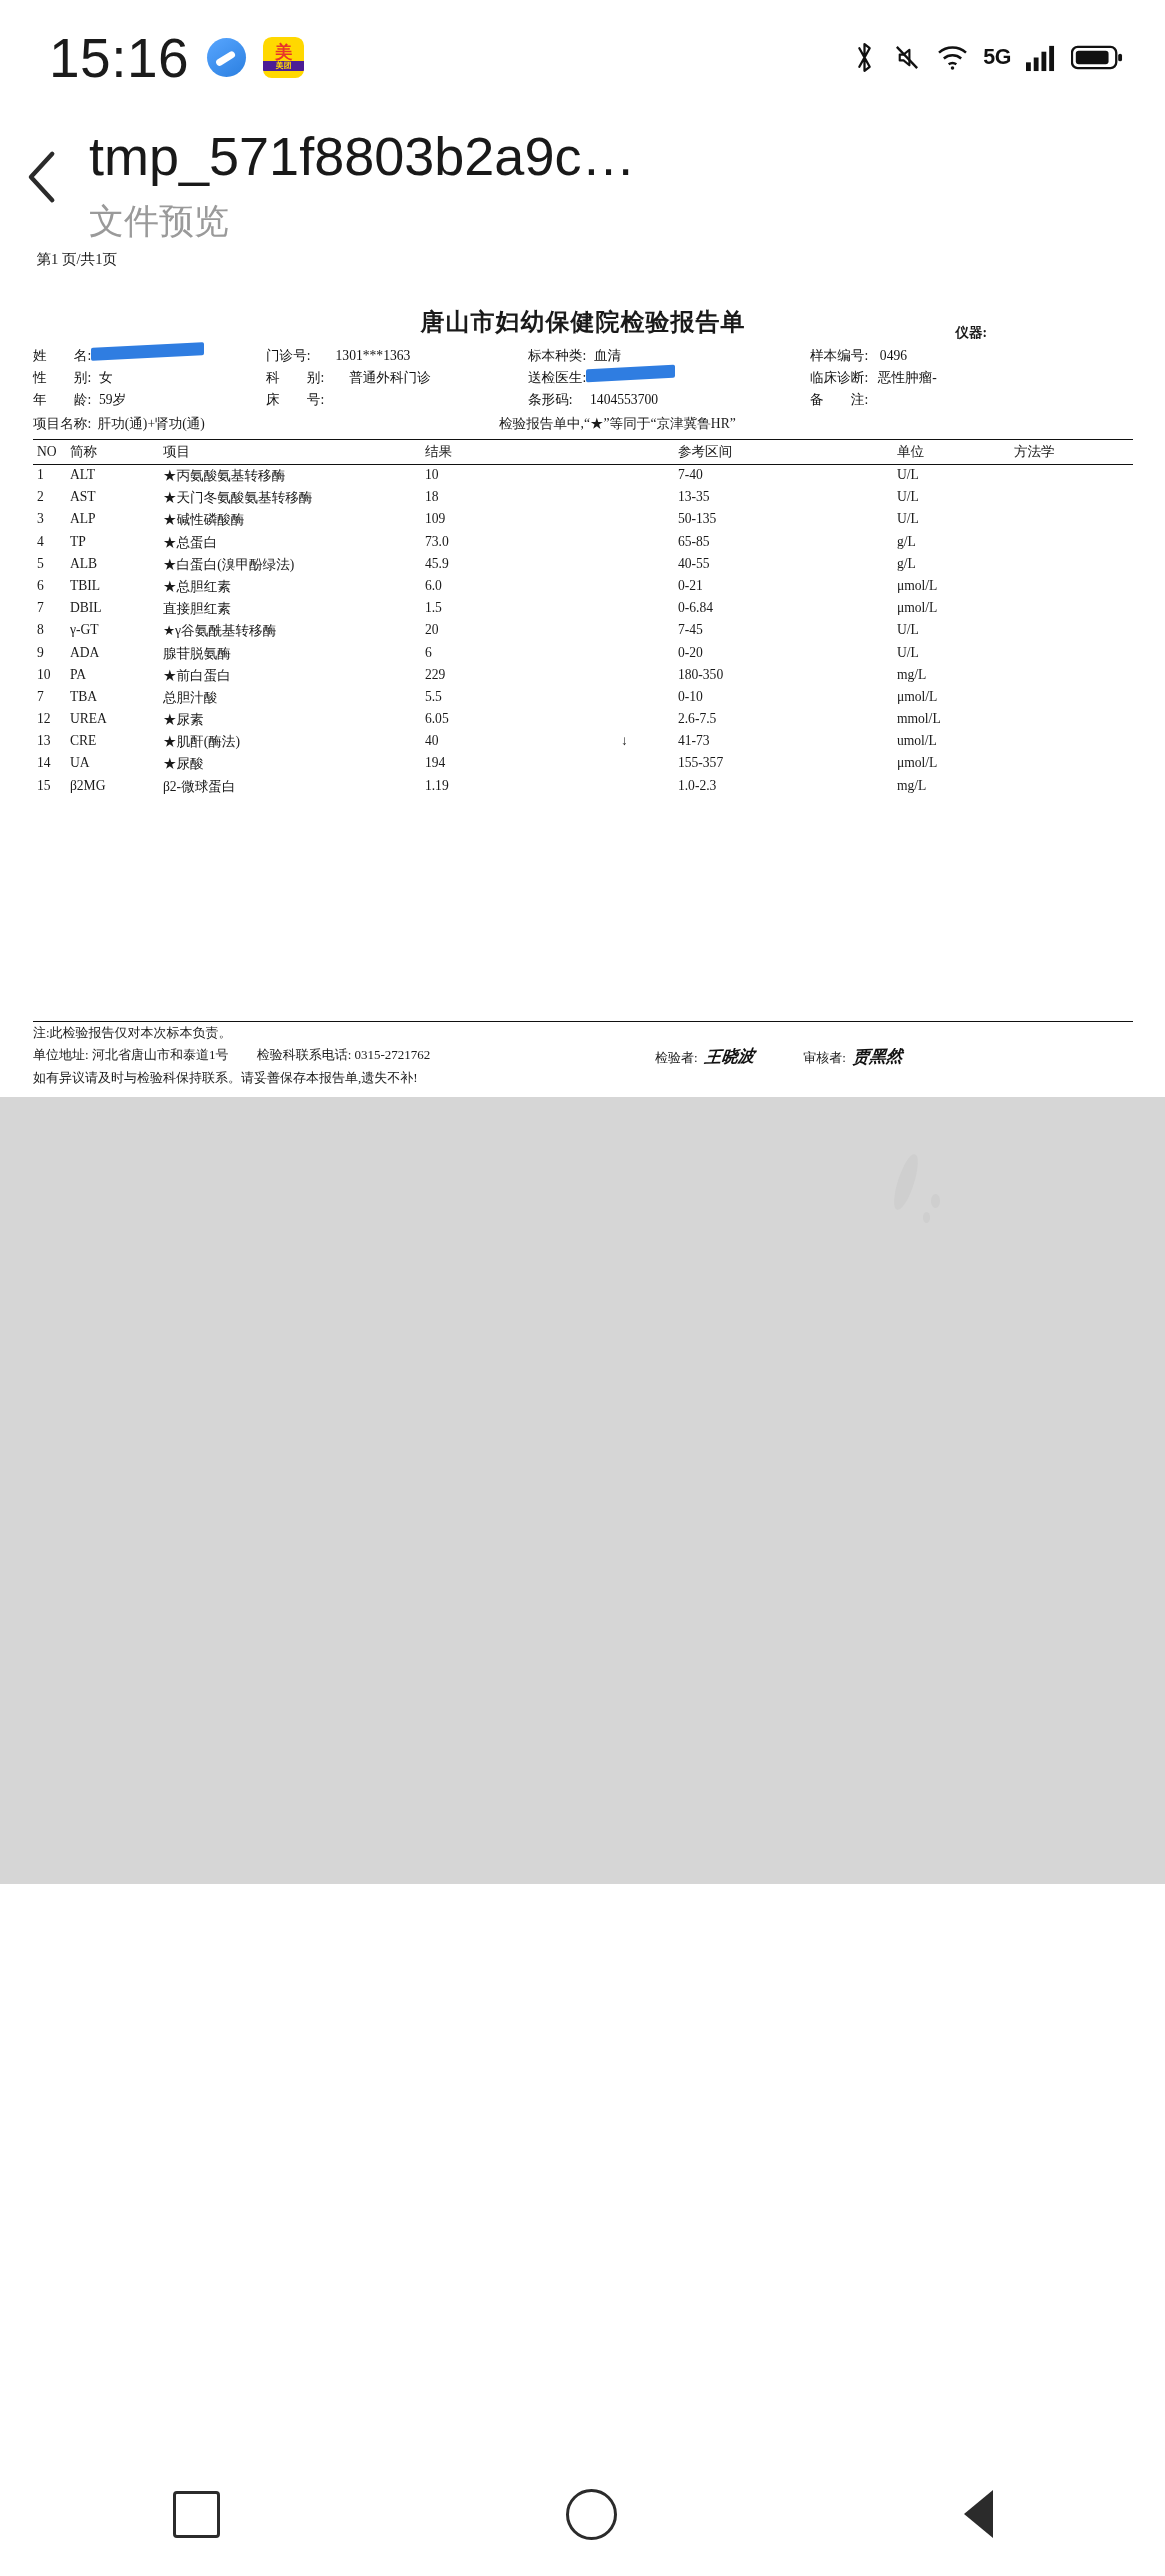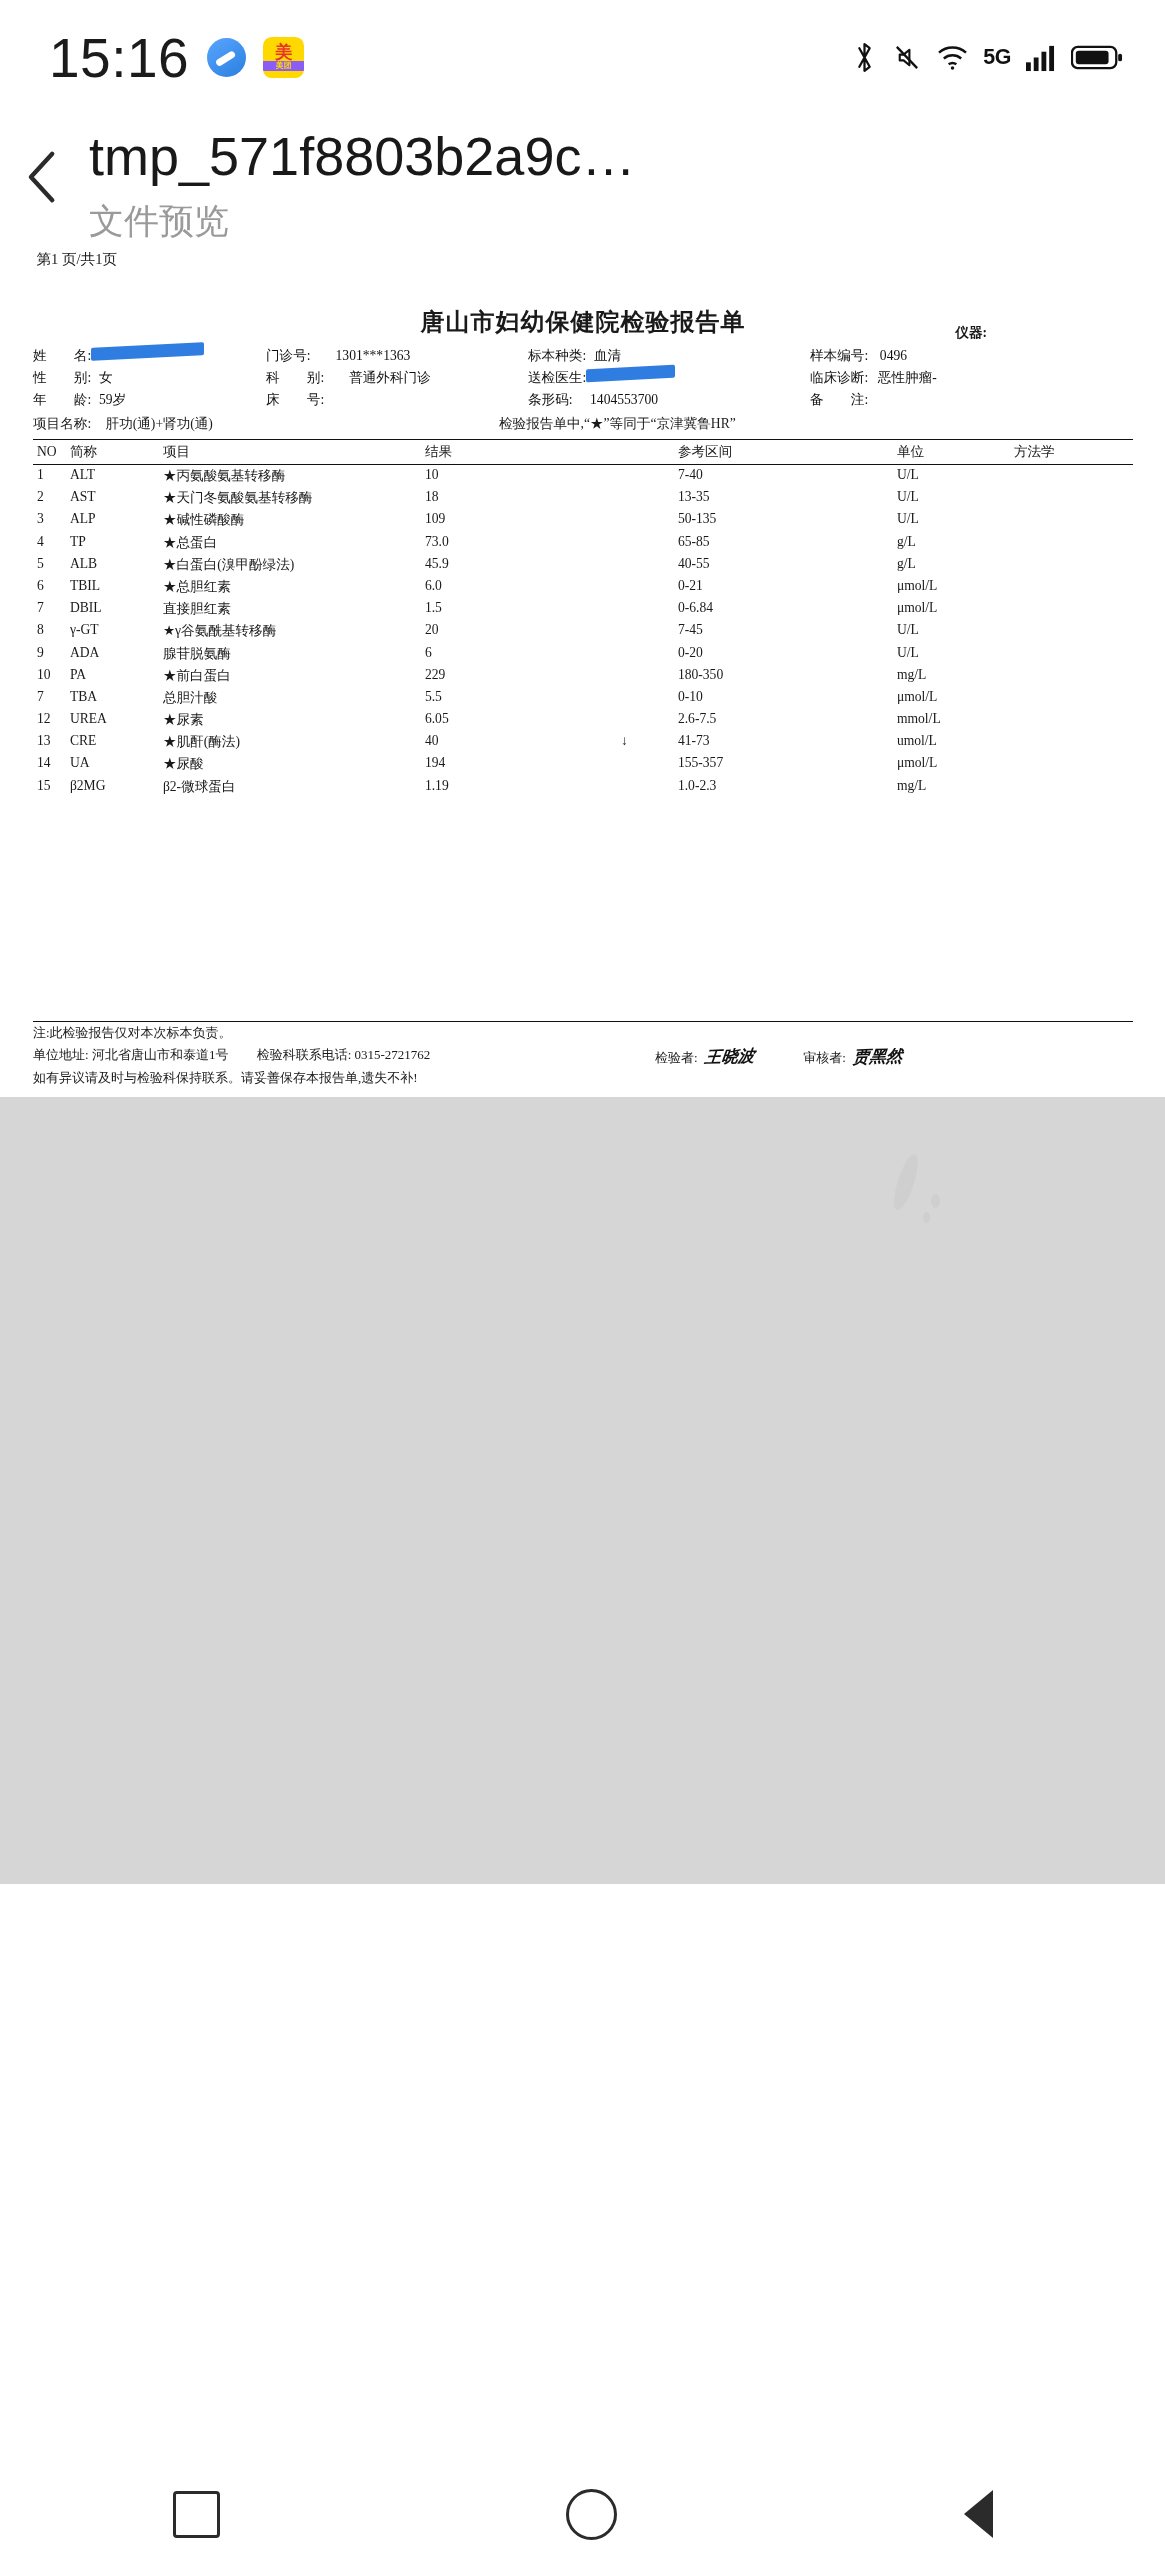--- a/index.html
+++ b/index.html
@@ -60,21 +60,21 @@
     line-height: 1;
     display: flex;
     flex-direction: column;
     align-items: center;
     justify-content: center;
     overflow: hidden;
   }
   .sb-icon-meituan .mt-top { font-size: 17.5px; }
   .sb-icon-meituan .mt-bot {
     font-size: 7.8px;
-    background: #8b5cf6;
+    background: #4c1d95;
     color: #ffd800;
     width: 100%;
     text-align: center;
     padding: 1px 0;
   }
   .sb-right {
     display: flex;
     align-items: center;
     gap: 14.6px;
   }
@@ -397,21 +397,21 @@
       </div>
       <div class="cell">
         <span class="lbl">备　　注:</span>
         <span class="val"></span>
       </div>
     </div>
 
     <div class="meta-bottom">
       <div class="cell">
         <span class="lbl">项目名称:</span>
-        <span class="val" style="margin-left:11px">肝功(通)+肾功(通)</span>
+        <span class="val" style="margin-left:3px">肝功(通)+肾功(通)</span>
       </div>
       <div class="cell">
         <span class="val">检验报告单中,“★”等同于“京津冀鲁HR”</span>
       </div>
     </div>
 
     <table class="results">
       <thead>
         <tr>
           <th class="c-no">NO</th>

